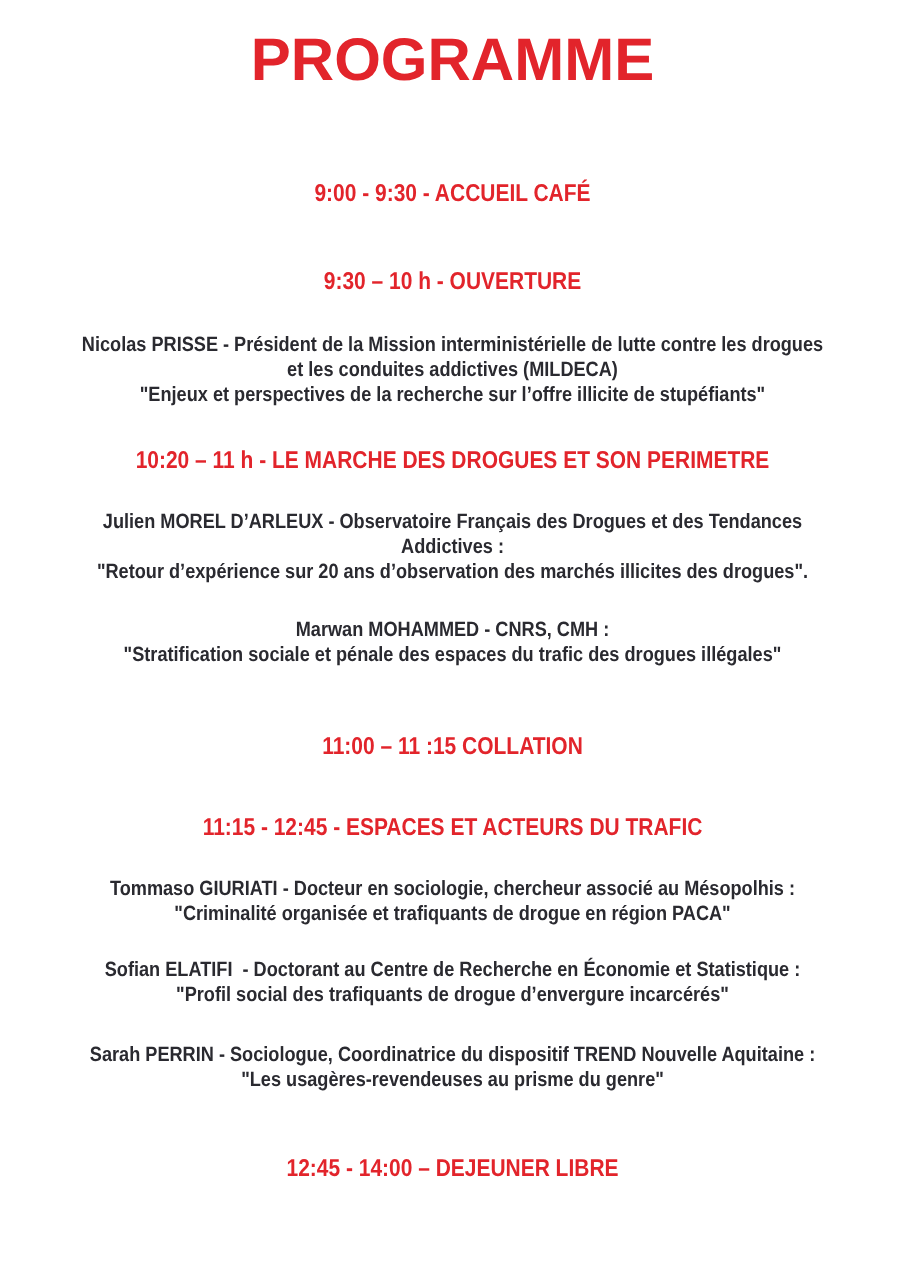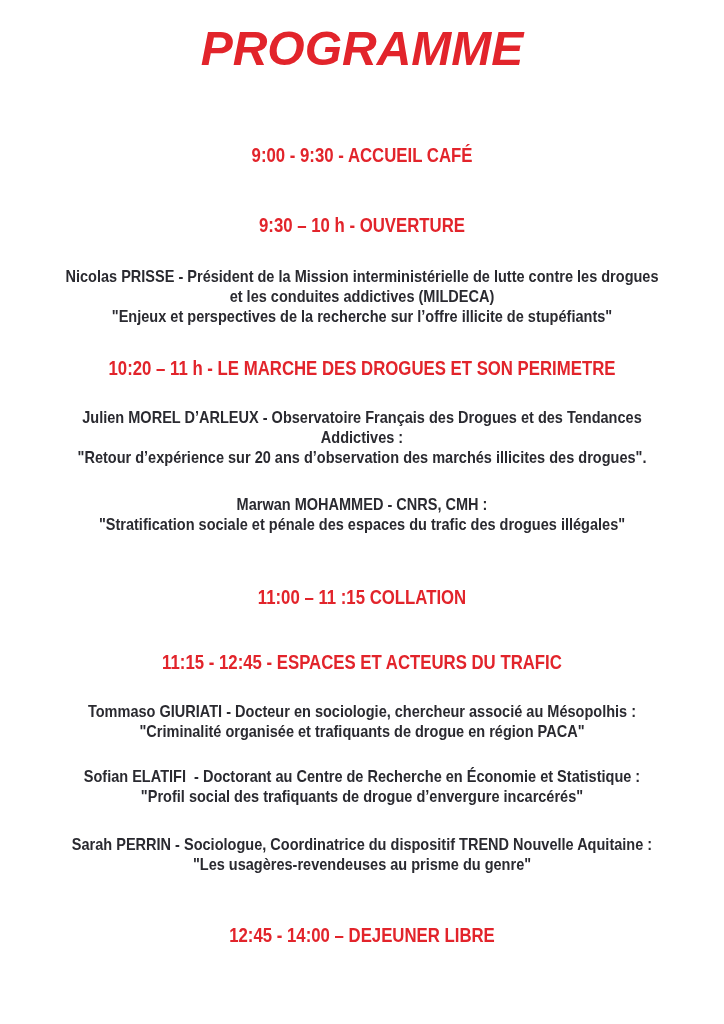--- a/index.html
+++ b/index.html
@@ -23,21 +23,20 @@
   }
   .title {
     margin: 22px 0 0 0;
     text-align: center;
     font-size: 48px;
     line-height: 54px;
     font-weight: bold;
     letter-spacing: 0px;
     color: var(--accent, #e2242b);
     white-space: pre;
-    font-style: italic;
   }
   .time-header {
     margin: 0;
     text-align: center;
     font-size: 19.5px;
     line-height: 24px;
     font-weight: bold;
     color: var(--accent, #e2242b);
     white-space: pre;
     transform: scaleX(0.86);

